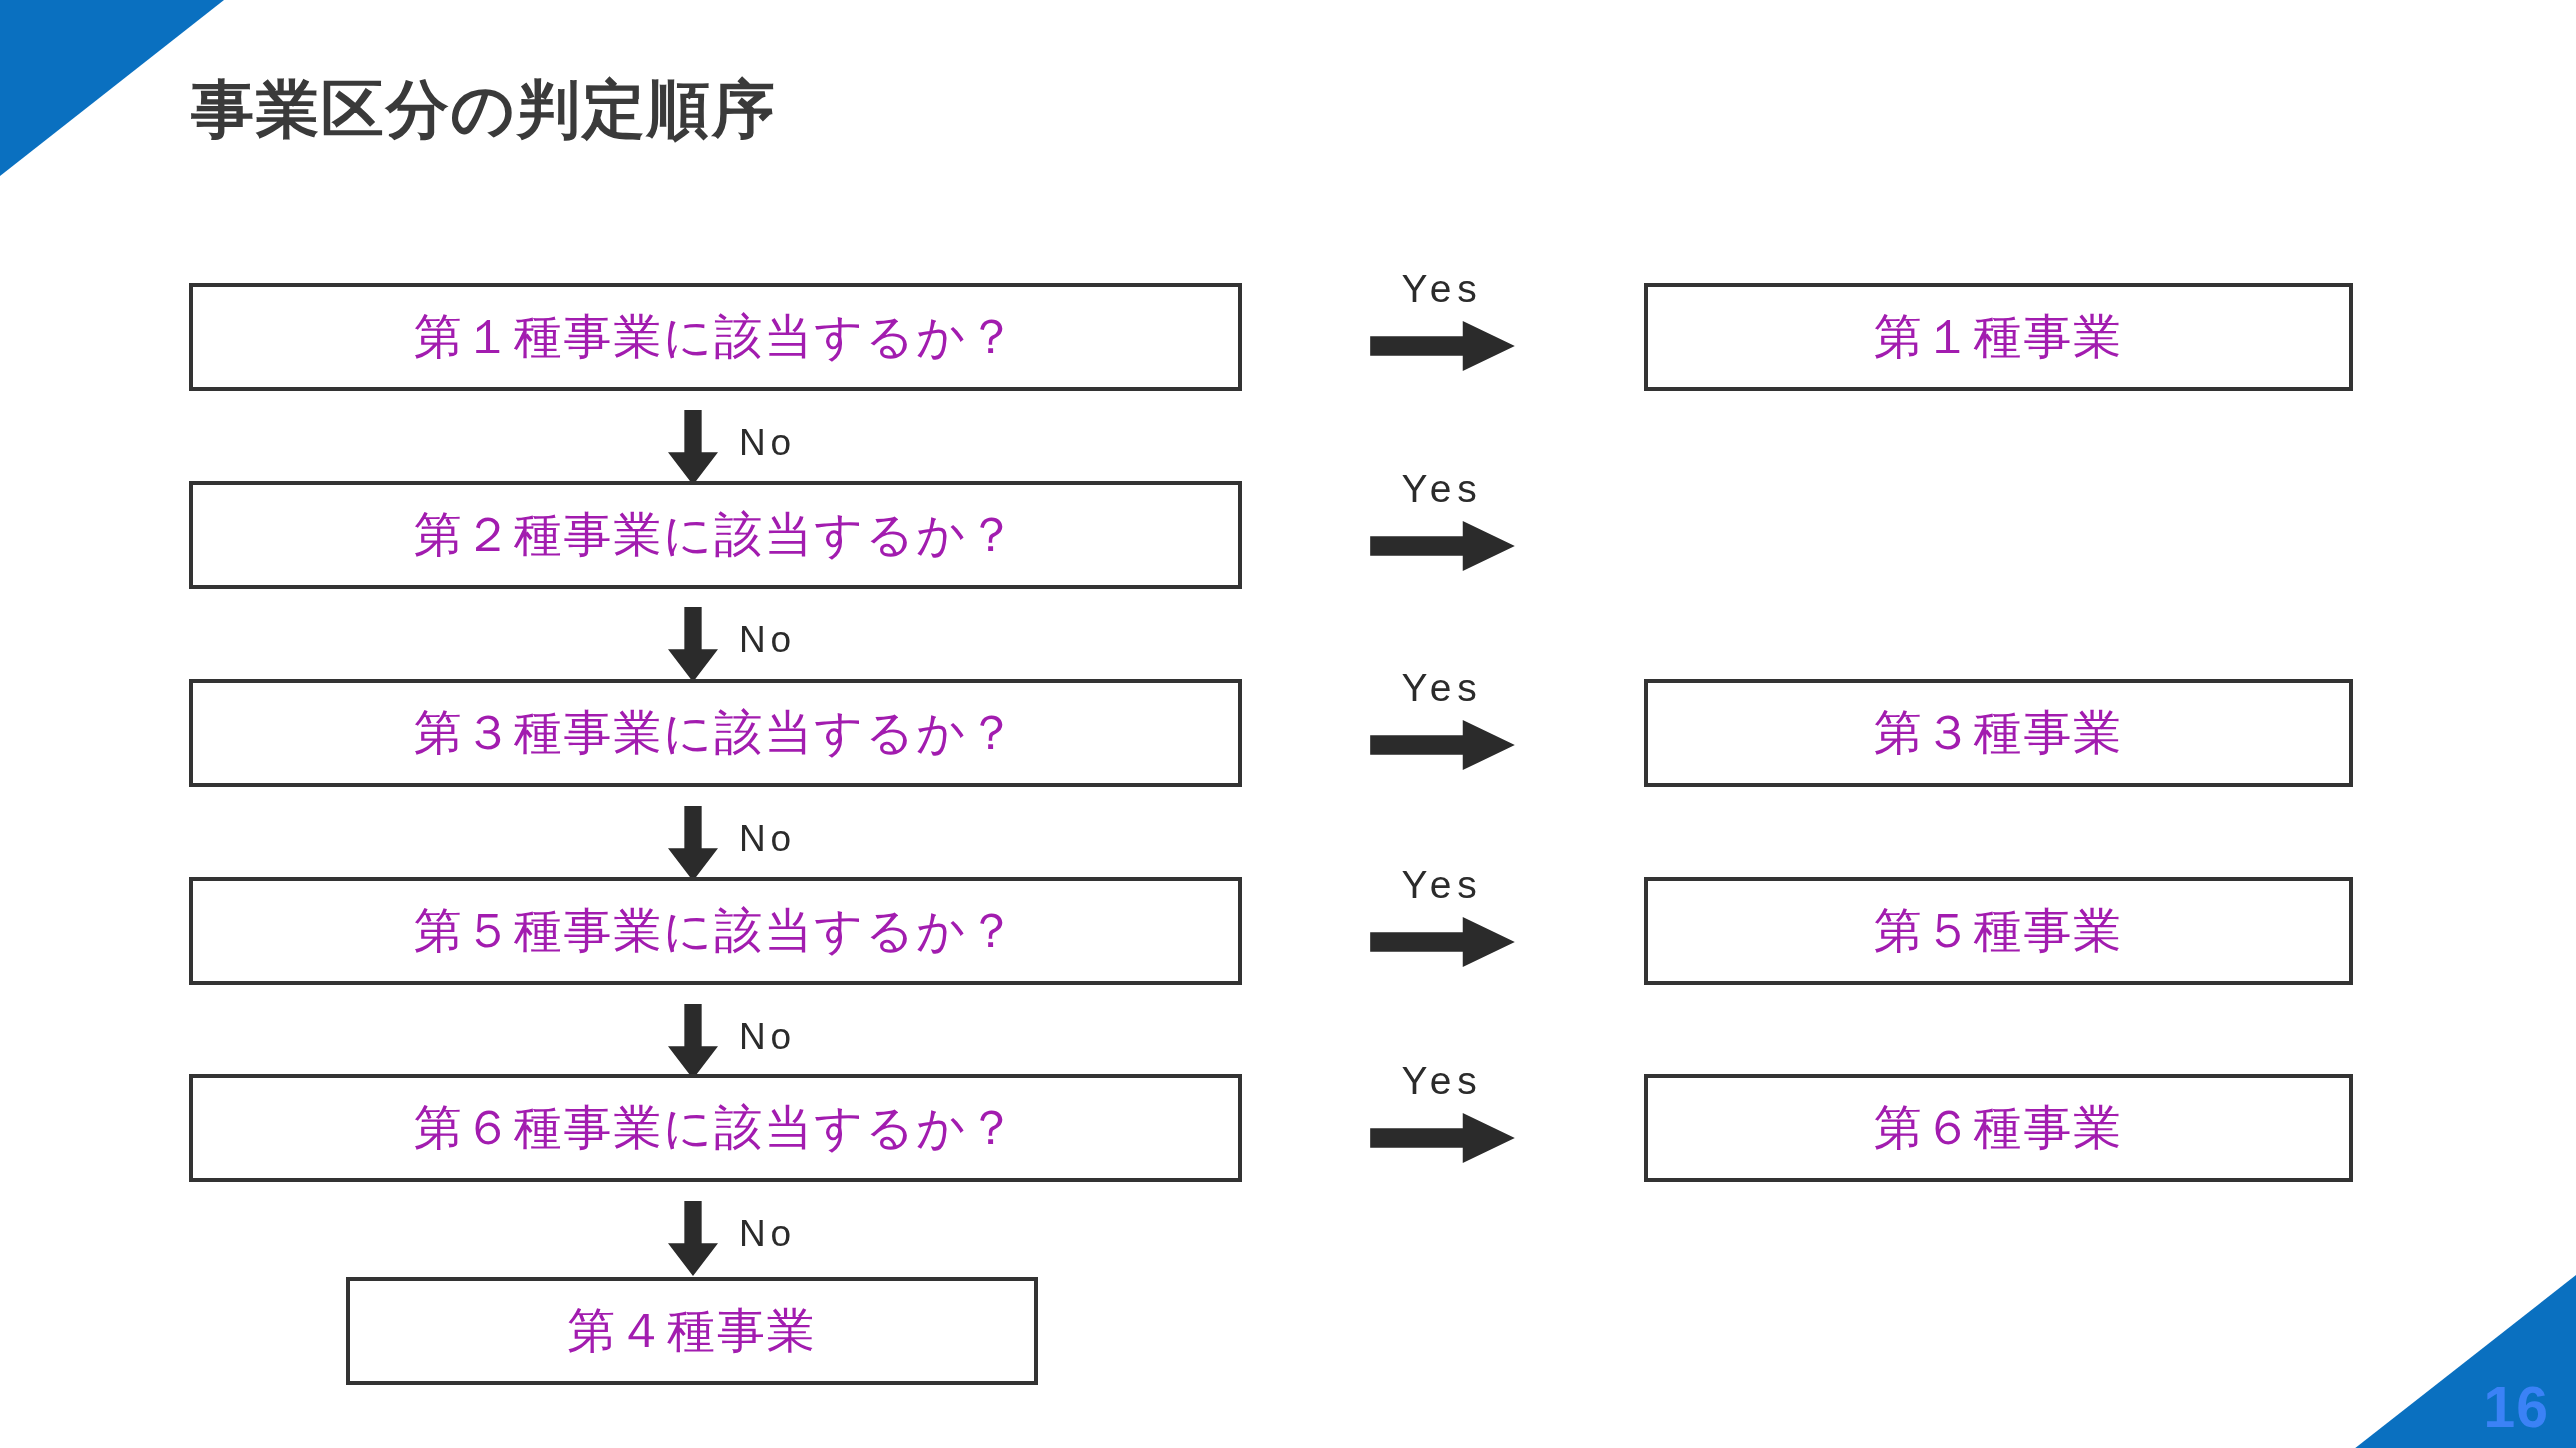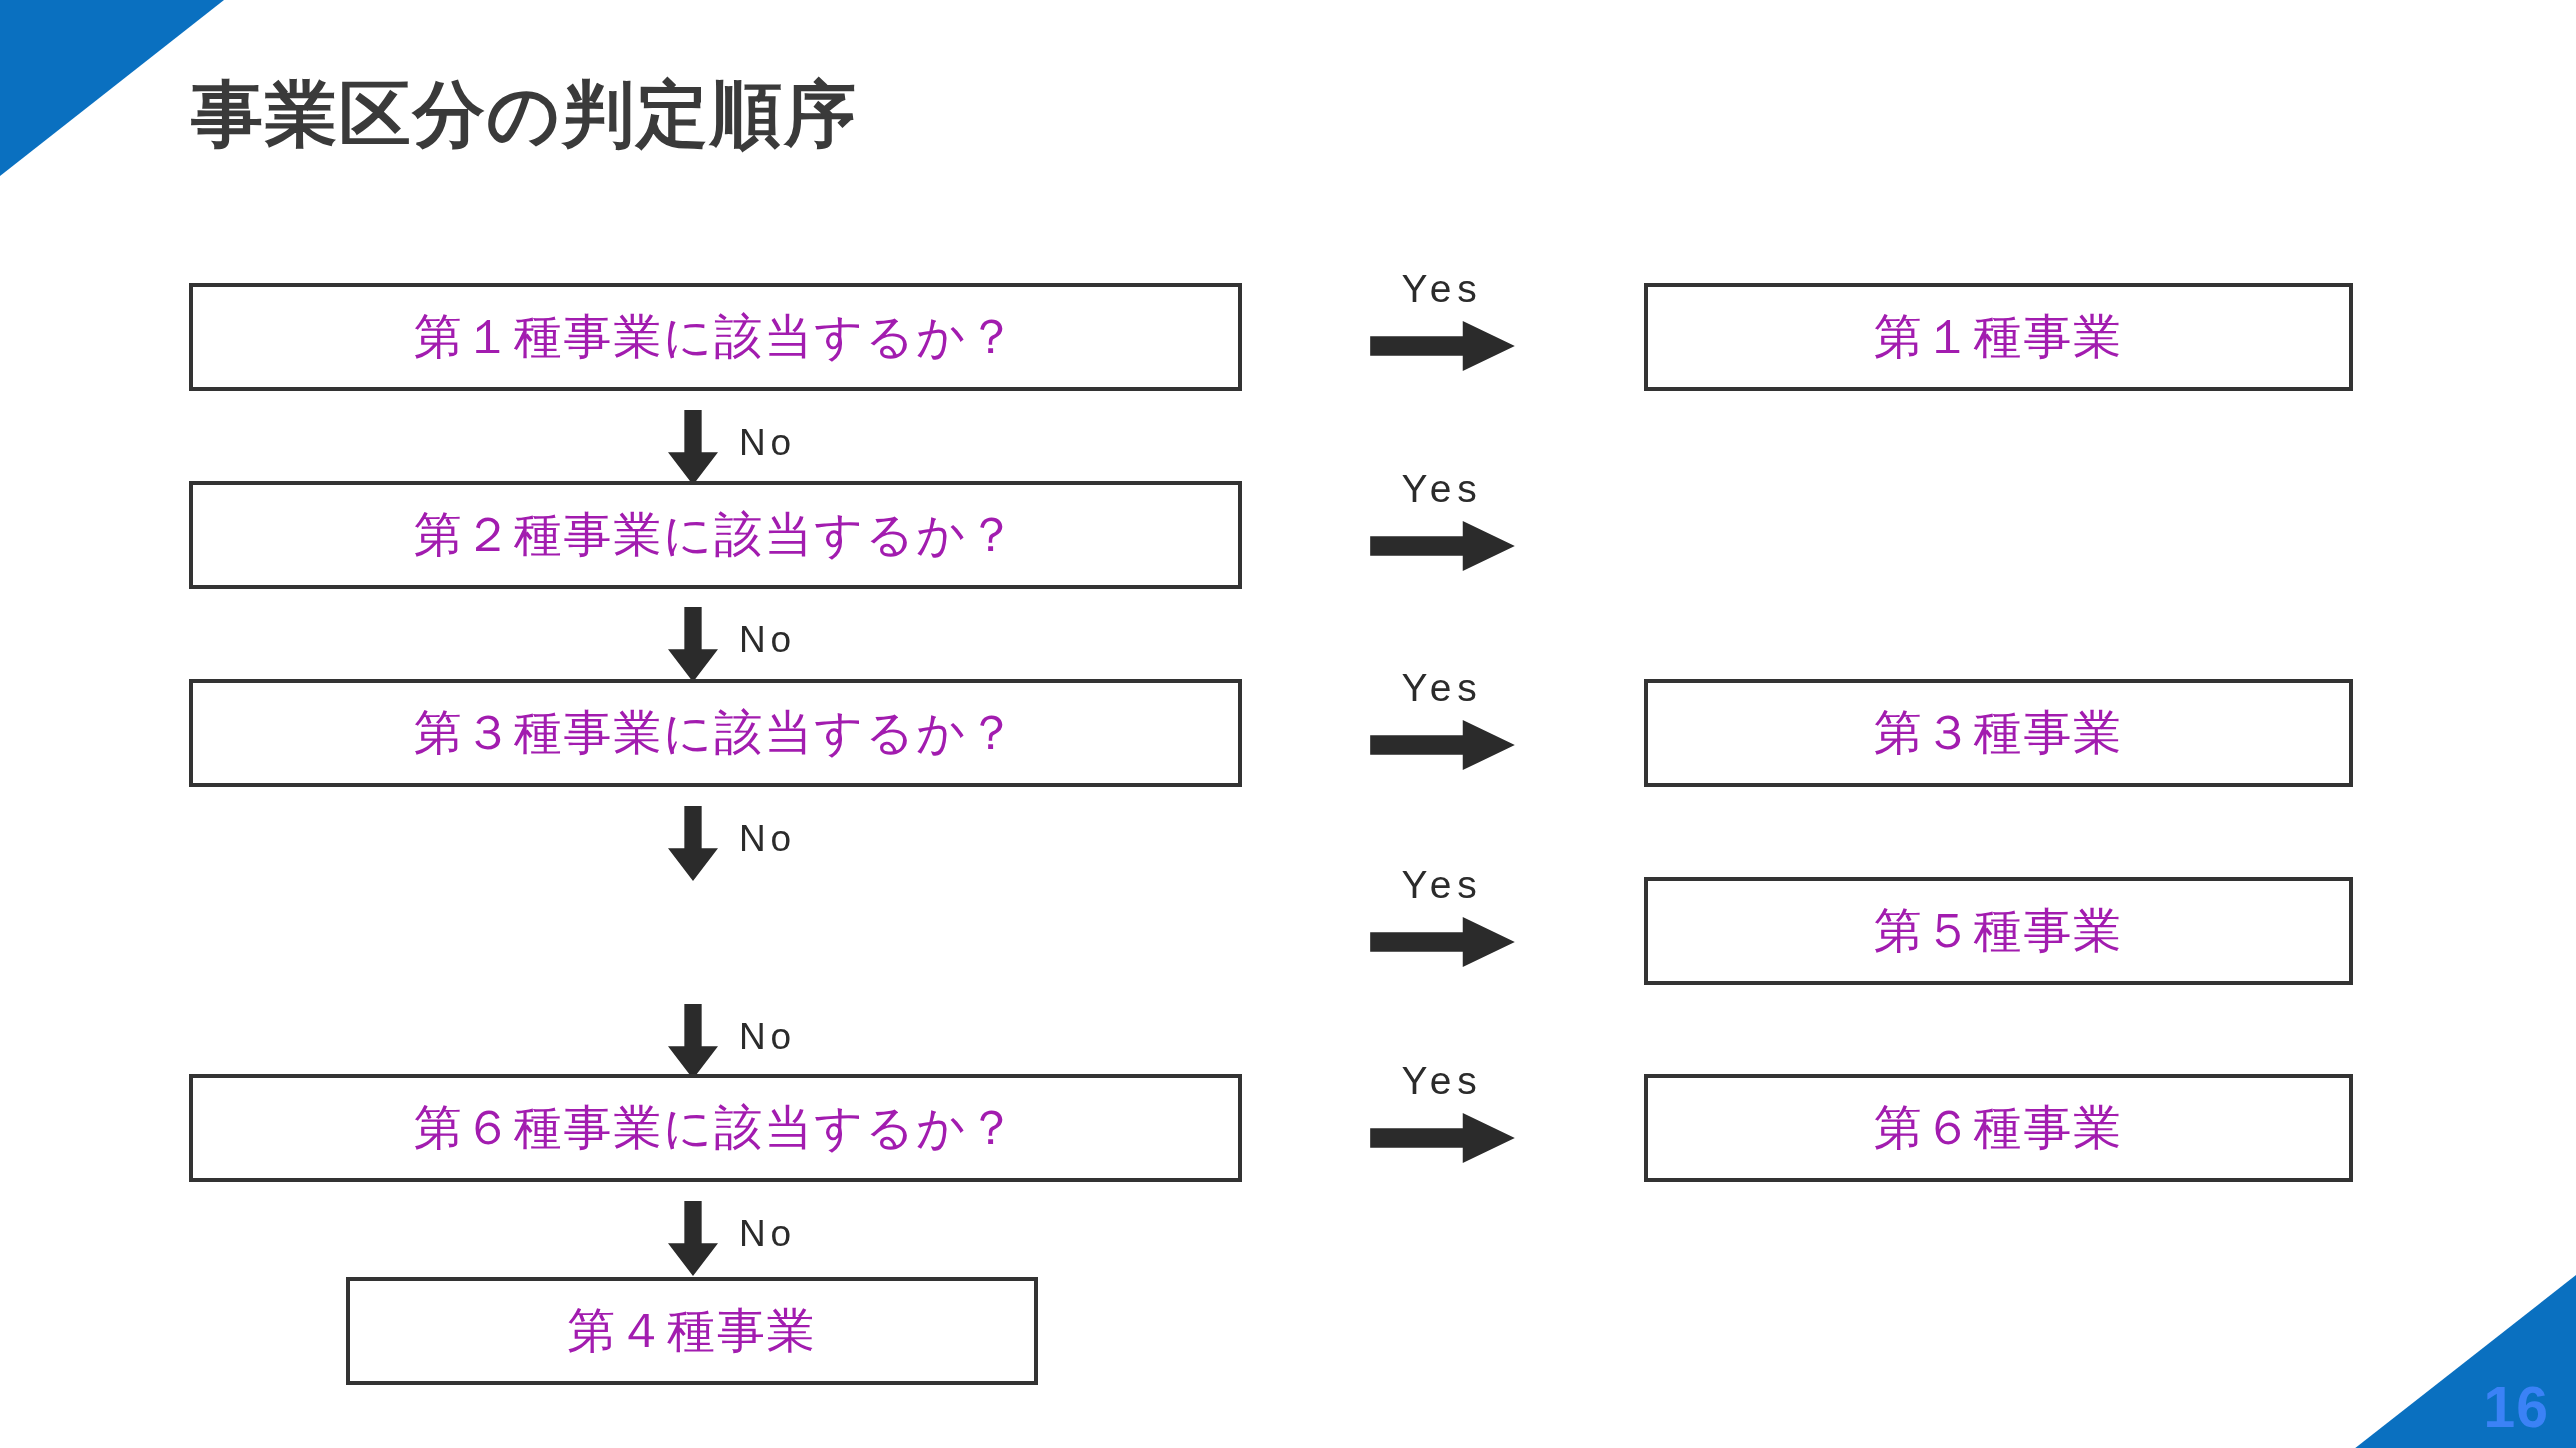--- a/index.html
+++ b/index.html
@@ -40,21 +40,21 @@
     font-weight: bold;
     letter-spacing: 1px;
     line-height: 1;
   }
 
   
   .title {
     position: absolute;
     left: 191px;
     top: 75px;
-    font-size: 72px;
+    font-size: 63px;
     font-weight: bold;
     color: #3a3a3a;
     letter-spacing: 1.9px;
     line-height: 1.1;
     white-space: nowrap;
   }
 
   
   .flow {
     position: absolute;
@@ -191,20 +191,23 @@
     <div class="box r" style="top:679px">
       <span>第３種事業</span>
     </div>
     <div class="no-group" style="left:666px; top:806px">
       <svg class="arrow-down" viewBox="0 0 56 78">
         <polygon points="19,0 37,0 37,44 54,44 28,78 2,44 19,44" fill="#2b2b2b"></polygon>
       </svg>
       <div class="no-label">No</div>
     </div>
 
+    <div class="box q" style="top:877px">
+      <span>第５種事業に該当するか？</span>
+    </div>
     <div class="yes-group" style="left:1370px; top:865px">
       <div class="yes-label">Yes</div>
       <svg class="arrow-right" viewBox="0 0 150 56">
         <polygon points="0,18 96,18 96,2 150,28 96,54 96,38 0,38" fill="#2b2b2b"></polygon>
       </svg>
     </div>
     <div class="box r" style="top:877px">
       <span>第５種事業</span>
     </div>
     <div class="no-group" style="left:666px; top:1004px">

